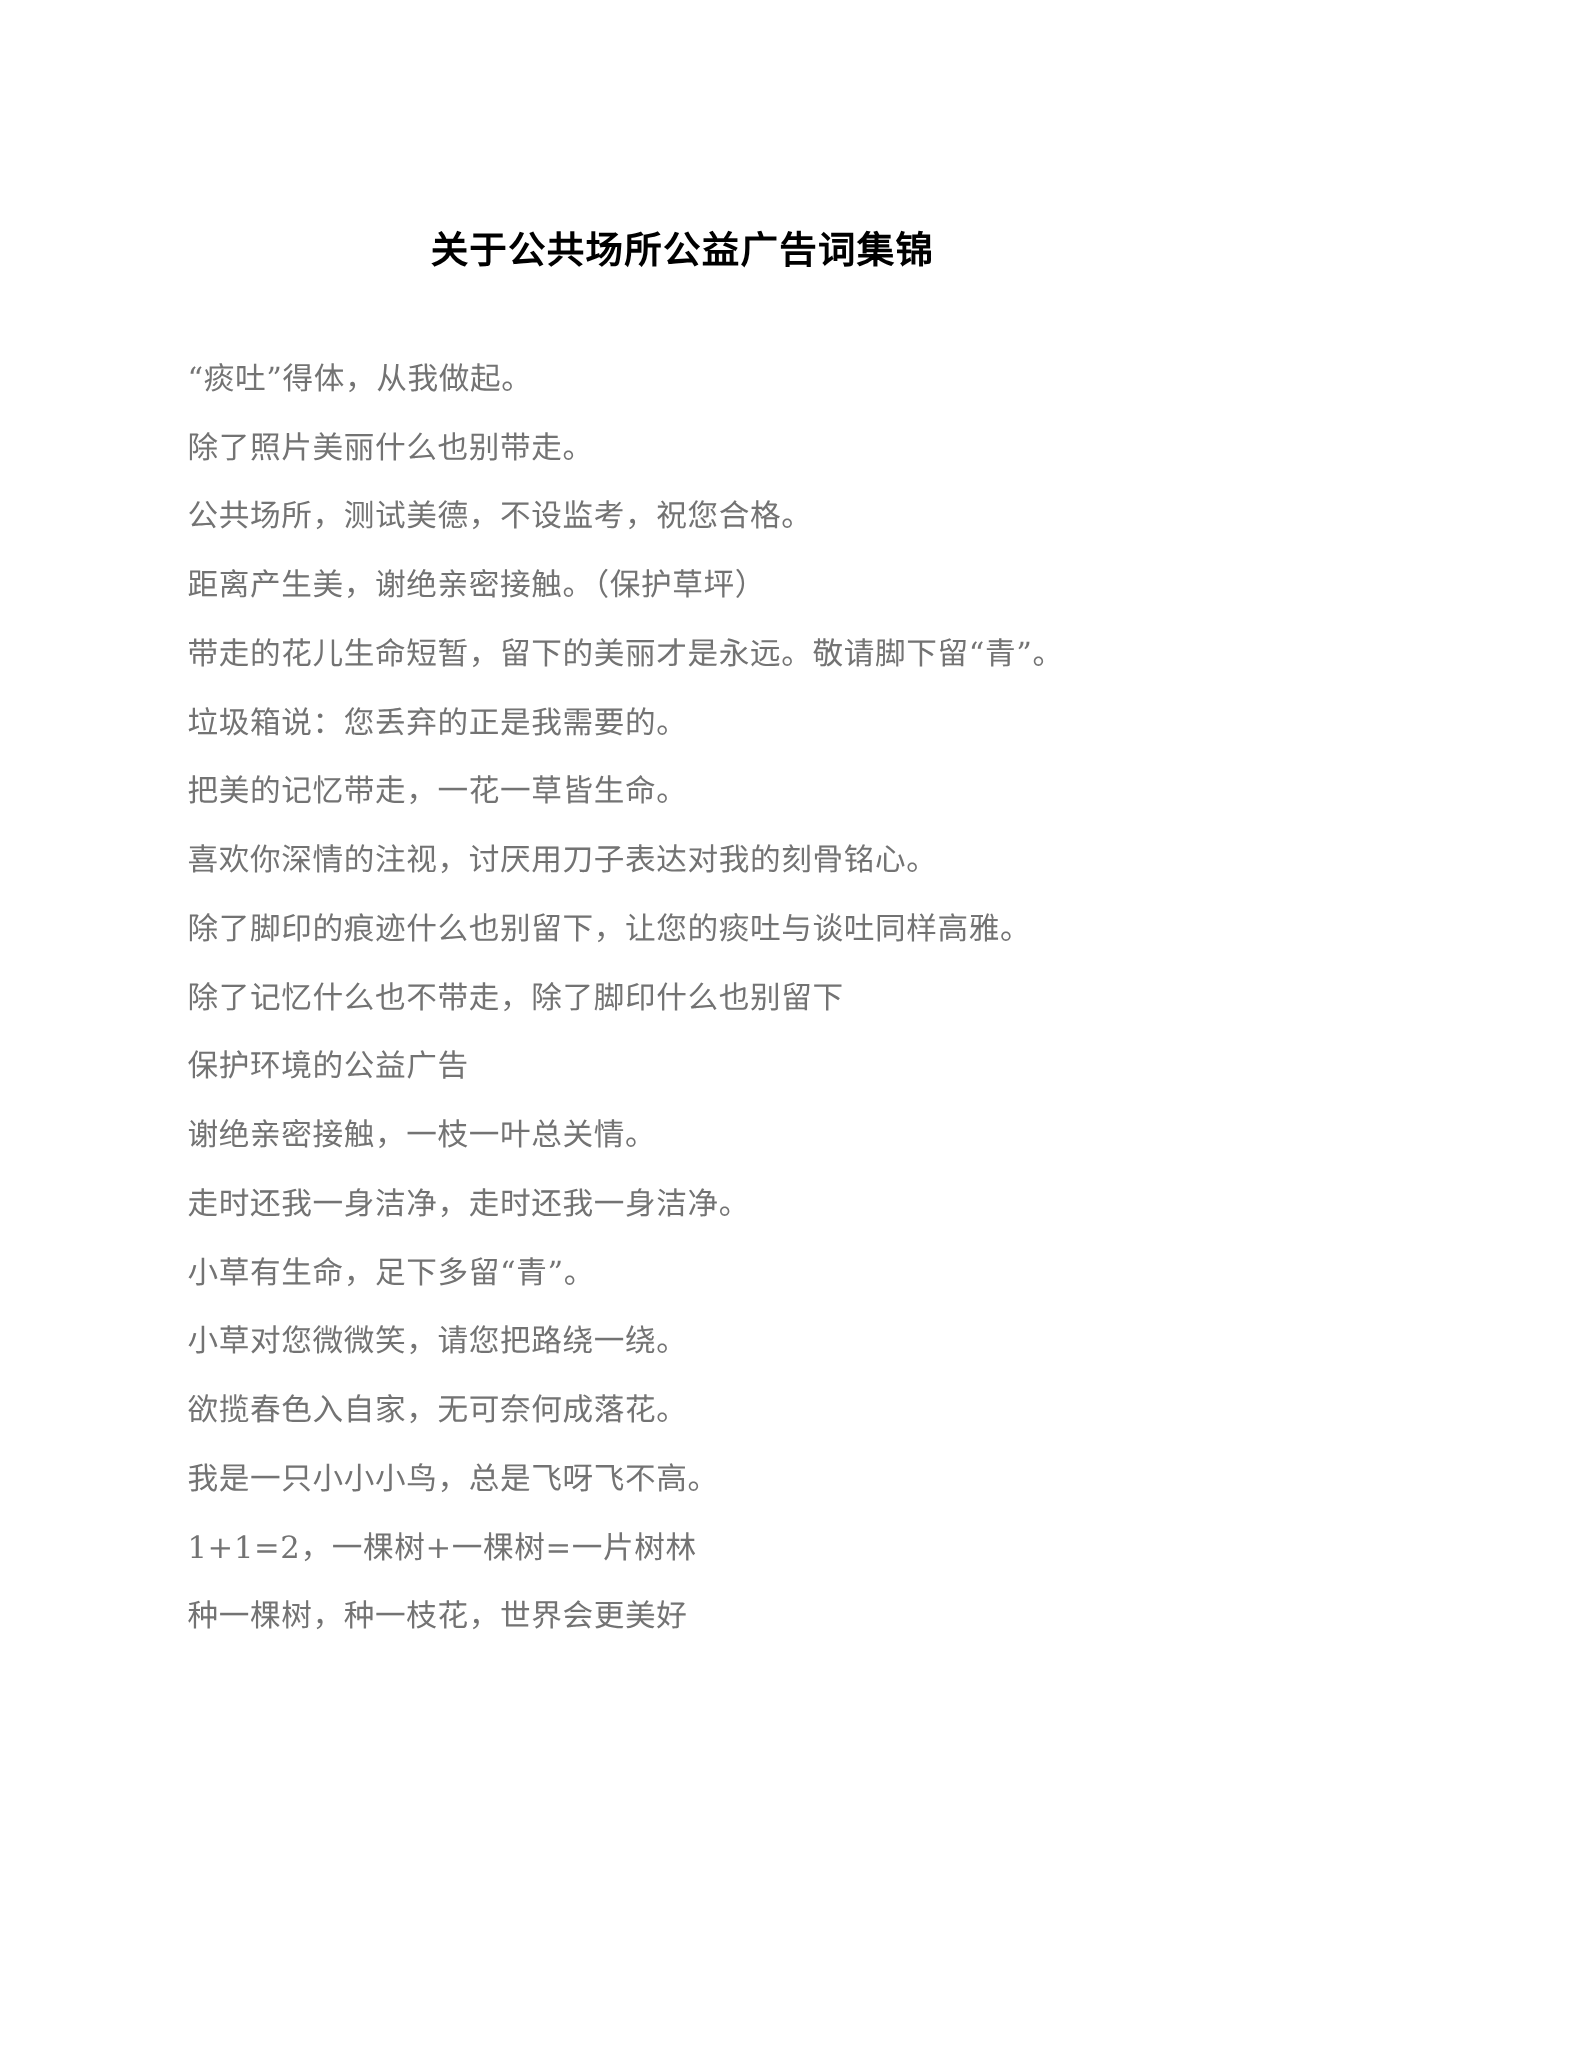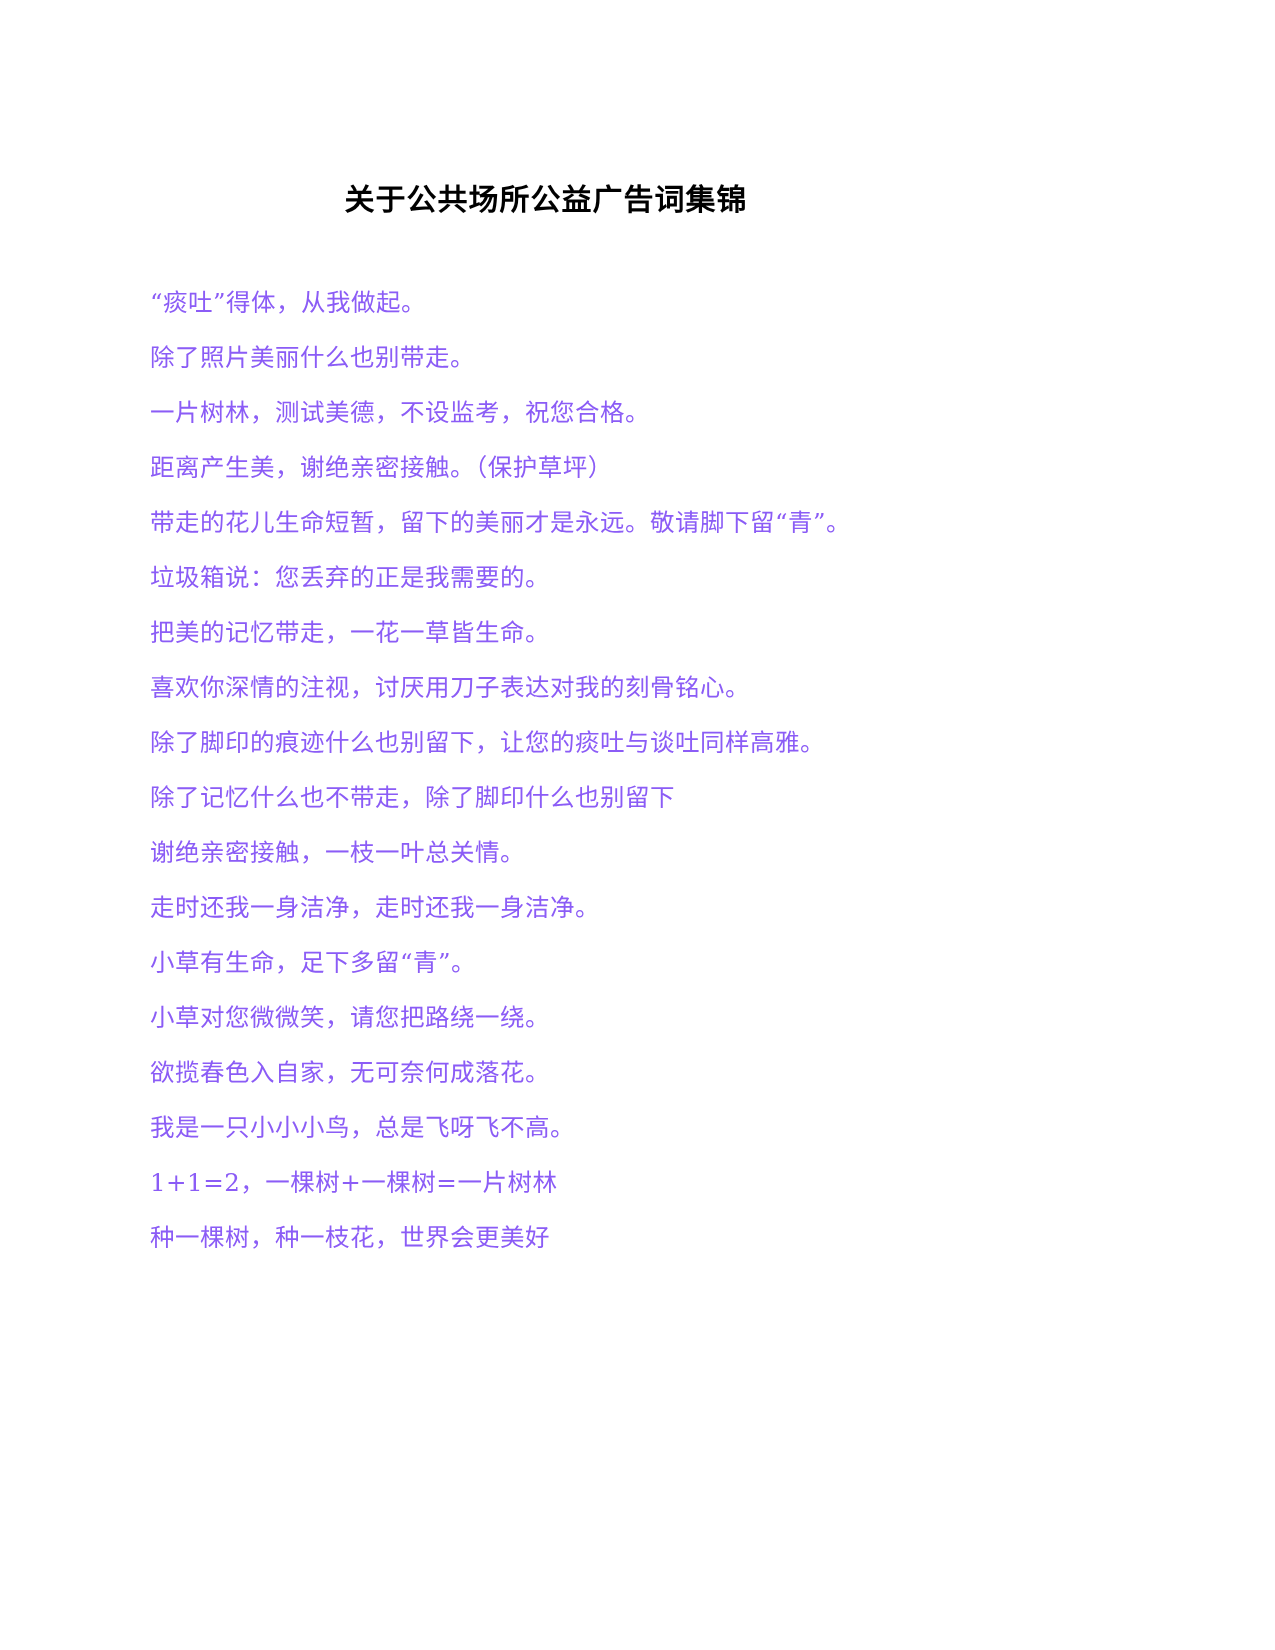--- a/index.html
+++ b/index.html
@@ -31,43 +31,44 @@
     color: #000000;
   }
   .body-text {
     margin: 0;
   }
   .para {
     font-family: "DejaVu Serif", "Liberation Serif", serif;
     font-size: 24.5px;
     line-height: 1.0;
     letter-spacing: 0.5px;
-    color: #8b5cf6;
+    color: #737373;
     margin: 0 0 30.5px 0;
     white-space: pre-wrap;
   }
 </style>
 </head>
 <body>
 
 <div class="page">
 
   <h1 class="doc-title">关于公共场所公益广告词集锦</h1>
 
   <div class="body-text">
     <p class="para">“痰吐”得体，从我做起。</p>
     <p class="para">除了照片美丽什么也别带走。</p>
-    <p class="para">一片树林，测试美德，不设监考，祝您合格。</p>
+    <p class="para">公共场所，测试美德，不设监考，祝您合格。</p>
     <p class="para">距离产生美，谢绝亲密接触。（保护草坪）</p>
     <p class="para">带走的花儿生命短暂，留下的美丽才是永远。敬请脚下留“青”。</p>
     <p class="para">垃圾箱说：您丢弃的正是我需要的。</p>
     <p class="para">把美的记忆带走，一花一草皆生命。</p>
     <p class="para">喜欢你深情的注视，讨厌用刀子表达对我的刻骨铭心。</p>
     <p class="para">除了脚印的痕迹什么也别留下，让您的痰吐与谈吐同样高雅。</p>
     <p class="para">除了记忆什么也不带走，除了脚印什么也别留下</p>
+    <p class="para">保护环境的公益广告</p>
     <p class="para">谢绝亲密接触，一枝一叶总关情。</p>
     <p class="para">走时还我一身洁净，走时还我一身洁净。</p>
     <p class="para">小草有生命，足下多留“青”。</p>
     <p class="para">小草对您微微笑，请您把路绕一绕。</p>
     <p class="para">欲揽春色入自家，无可奈何成落花。</p>
     <p class="para">我是一只小小小鸟，总是飞呀飞不高。</p>
     <p class="para">1+1=2，一棵树+一棵树=一片树林</p>
     <p class="para">种一棵树，种一枝花，世界会更美好</p>
   </div>
 

